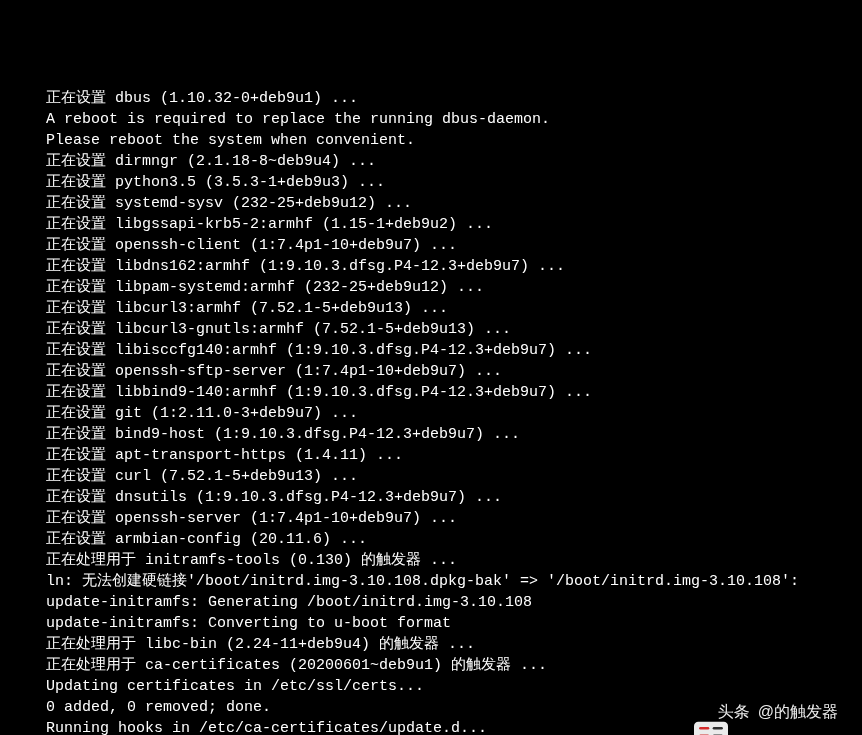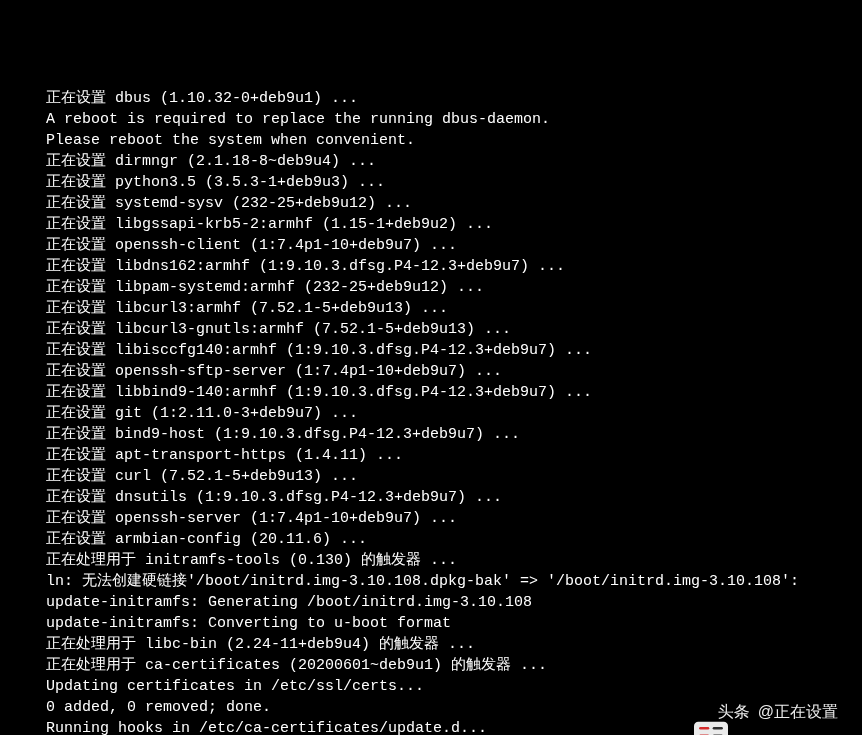--- a/index.html
+++ b/index.html
@@ -58,17 +58,17 @@
   <span class="watermark-icon">
     <svg viewBox="0 0 40 32">
       <rect x="0" y="4" width="40" height="24" rx="5" fill="#fff"></rect>
       <rect x="6" y="10" width="12" height="3" rx="1.5" fill="#e62e2e"></rect>
       <rect x="6" y="19" width="12" height="3" rx="1.5" fill="#e62e2e"></rect>
       <rect x="22" y="10" width="12" height="3" rx="1.5" fill="#333"></rect>
       <rect x="22" y="19" width="12" height="3" rx="1.5" fill="#333"></rect>
     </svg>
   </span>
   <span>头条</span>
-  <span>@正在设置</span>
+  <span>@的触发器</span>
 </div>
 
 
 
 
 </body></html>

